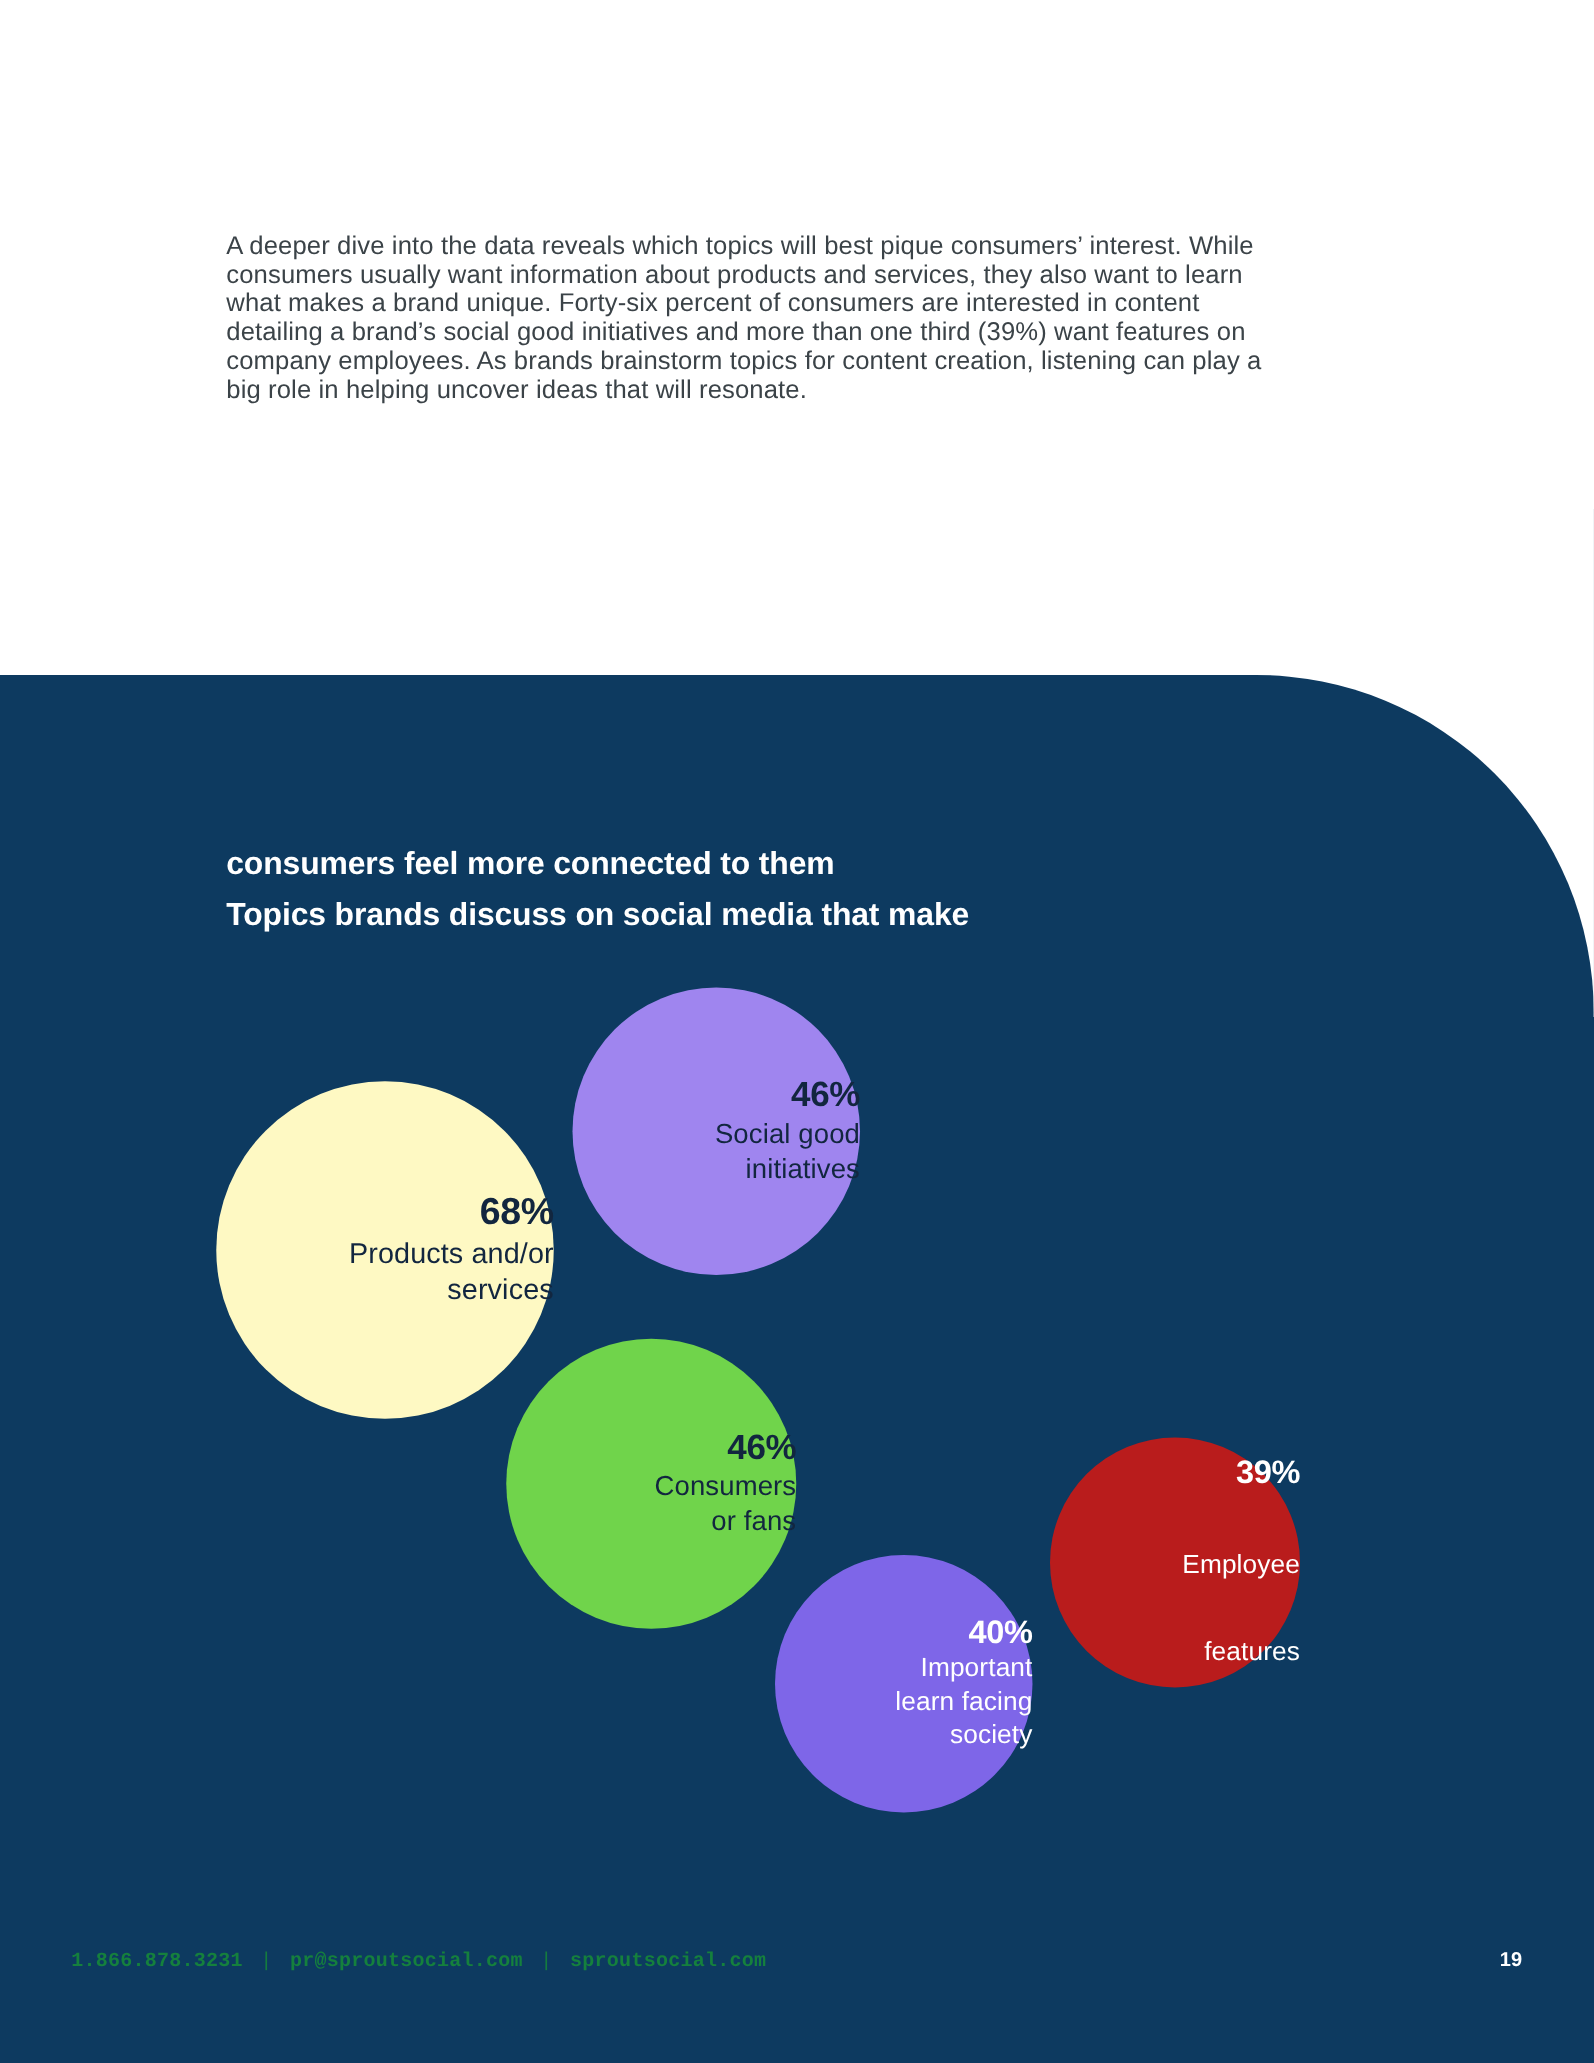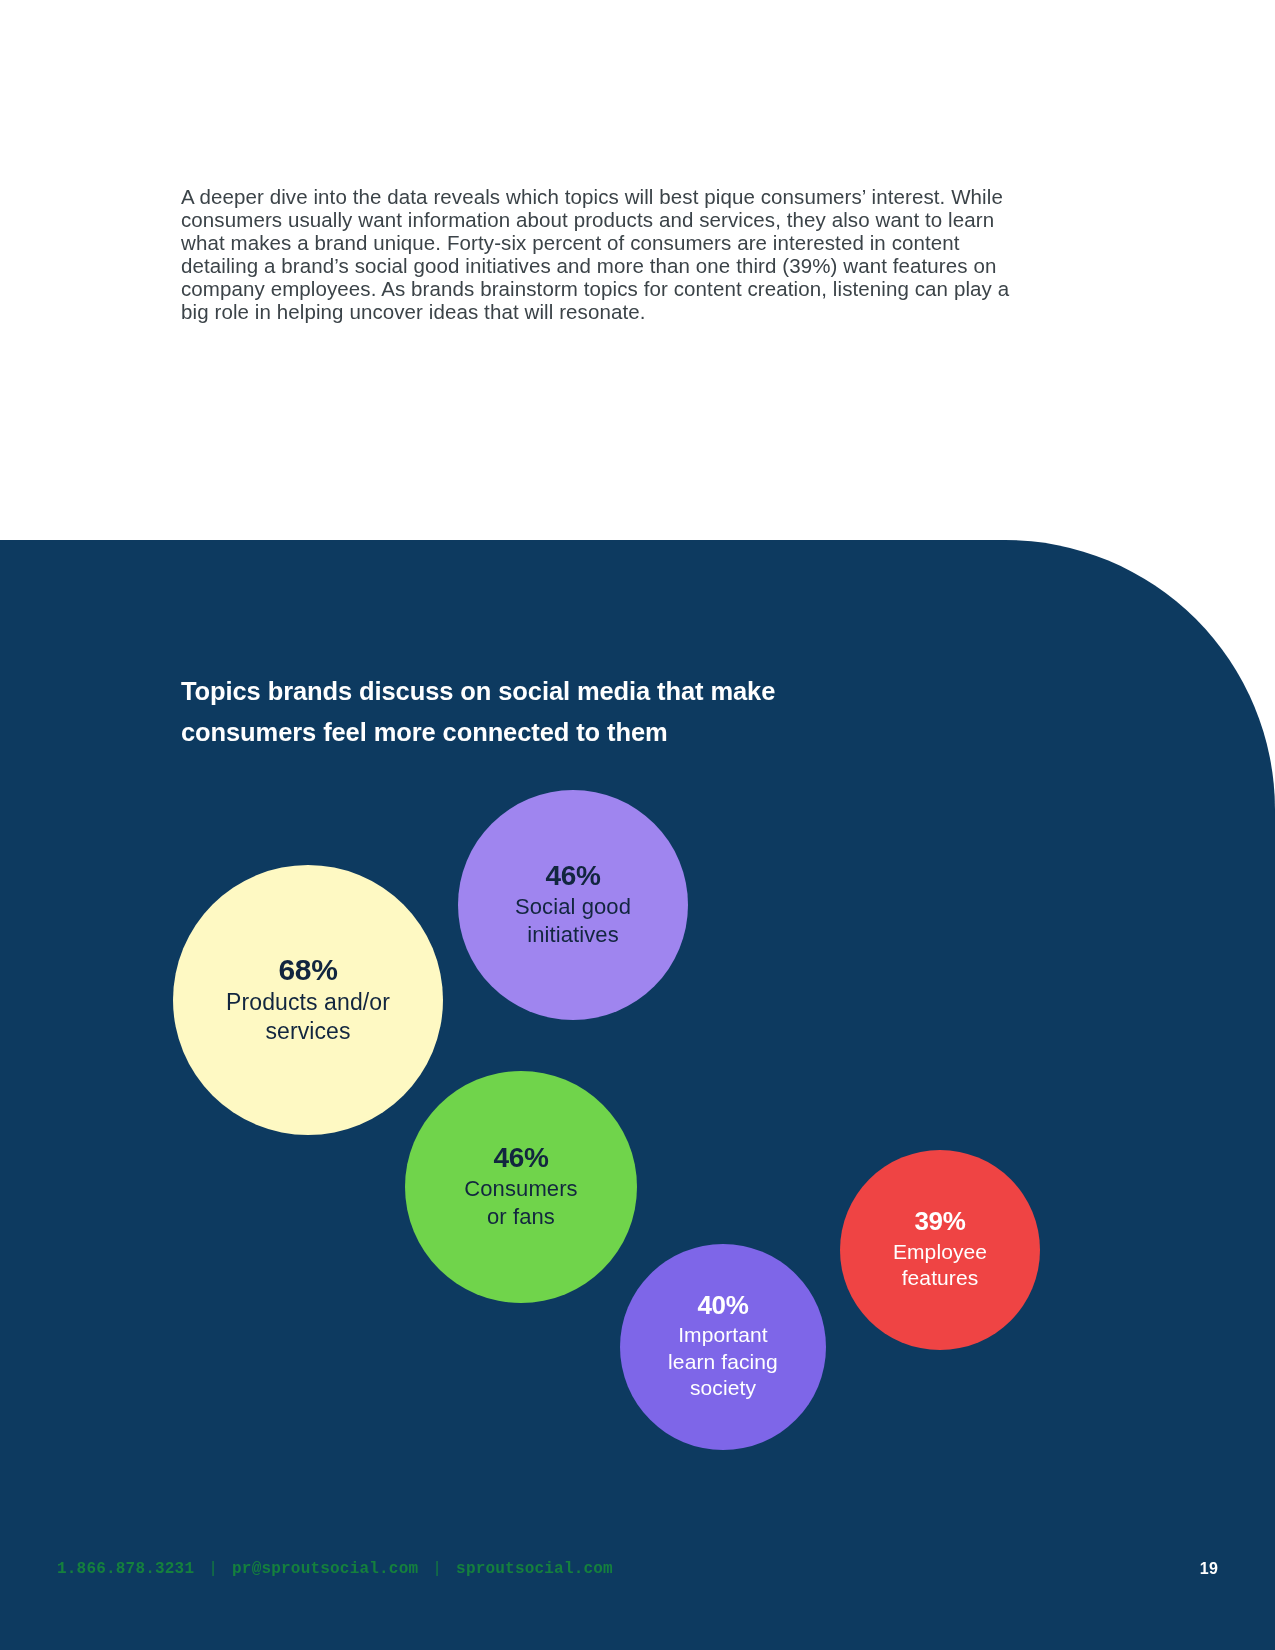--- a/index.html
+++ b/index.html
@@ -59,21 +59,21 @@
     left: 0;
     top: 540px;
     width: 1275px;
     height: 1110px;
   }
   .bubble {
     position: absolute;
     border-radius: 50%;
     display: flex;
     flex-direction: column;
-    align-items: center;
+    align-items: flex-end;
     justify-content: center;
     text-align: center;
     box-sizing: border-box;
   }
   .bubble .pct {
     font-weight: 700;
     letter-spacing: -0.3px;
     line-height: 1.05;
     margin-bottom: 3px;
   }
@@ -103,21 +103,21 @@
                 background: #0f9eb0; color: #ffffff; }
   #b-business .pct { font-size: 27px; }
   #b-business .lbl { font-size: 21.5px; }
 
   #b-society  { left: 620px; top: 704px; width: 206px; height: 206px;
                 background: #7e66e8; color: #ffffff; }
   #b-society .pct { font-size: 26px; }
   #b-society .lbl { font-size: 21px; }
 
   #b-employee { left: 840px; top: 610px; width: 200px; height: 200px;
-                background: #ef4444; color: #ffffff; }
+                background: #b91c1c; color: #ffffff; gap: 44px; }
   #b-employee .pct { font-size: 26px; }
   #b-employee .lbl { font-size: 21px; }
 
   
   .footer {
     position: absolute;
     left: 57px;
     top: 1560px;
     display: flex;
     align-items: center;
@@ -143,22 +143,22 @@
   }
 </style>
 </head>
 <body>
 
 <p class="intro">A deeper dive into the data reveals which topics will best pique consumers’ interest. While consumers usually want information about products and services, they also want to learn what makes a brand unique. Forty-six percent of consumers are interested in content detailing a brand’s social good initiatives and more than one third (39%) want features on company employees. As brands brainstorm topics for content creation, listening can play a big role in helping uncover ideas that will resonate.</p>
 
 <div class="panel"></div>
 
 <h2 class="chart-title">
+  <span class="line">consumers feel more connected to them</span>
   <span class="line">Topics brands discuss on social media that make</span>
-  <span class="line">consumers feel more connected to them</span>
 </h2>
 
 <div class="bubbles">
 
   <div class="bubble" id="b-products">
     <span class="pct">68%</span>
     <span class="lbl">Products and/or</span>
     <span class="lbl">services</span>
   </div>
 

